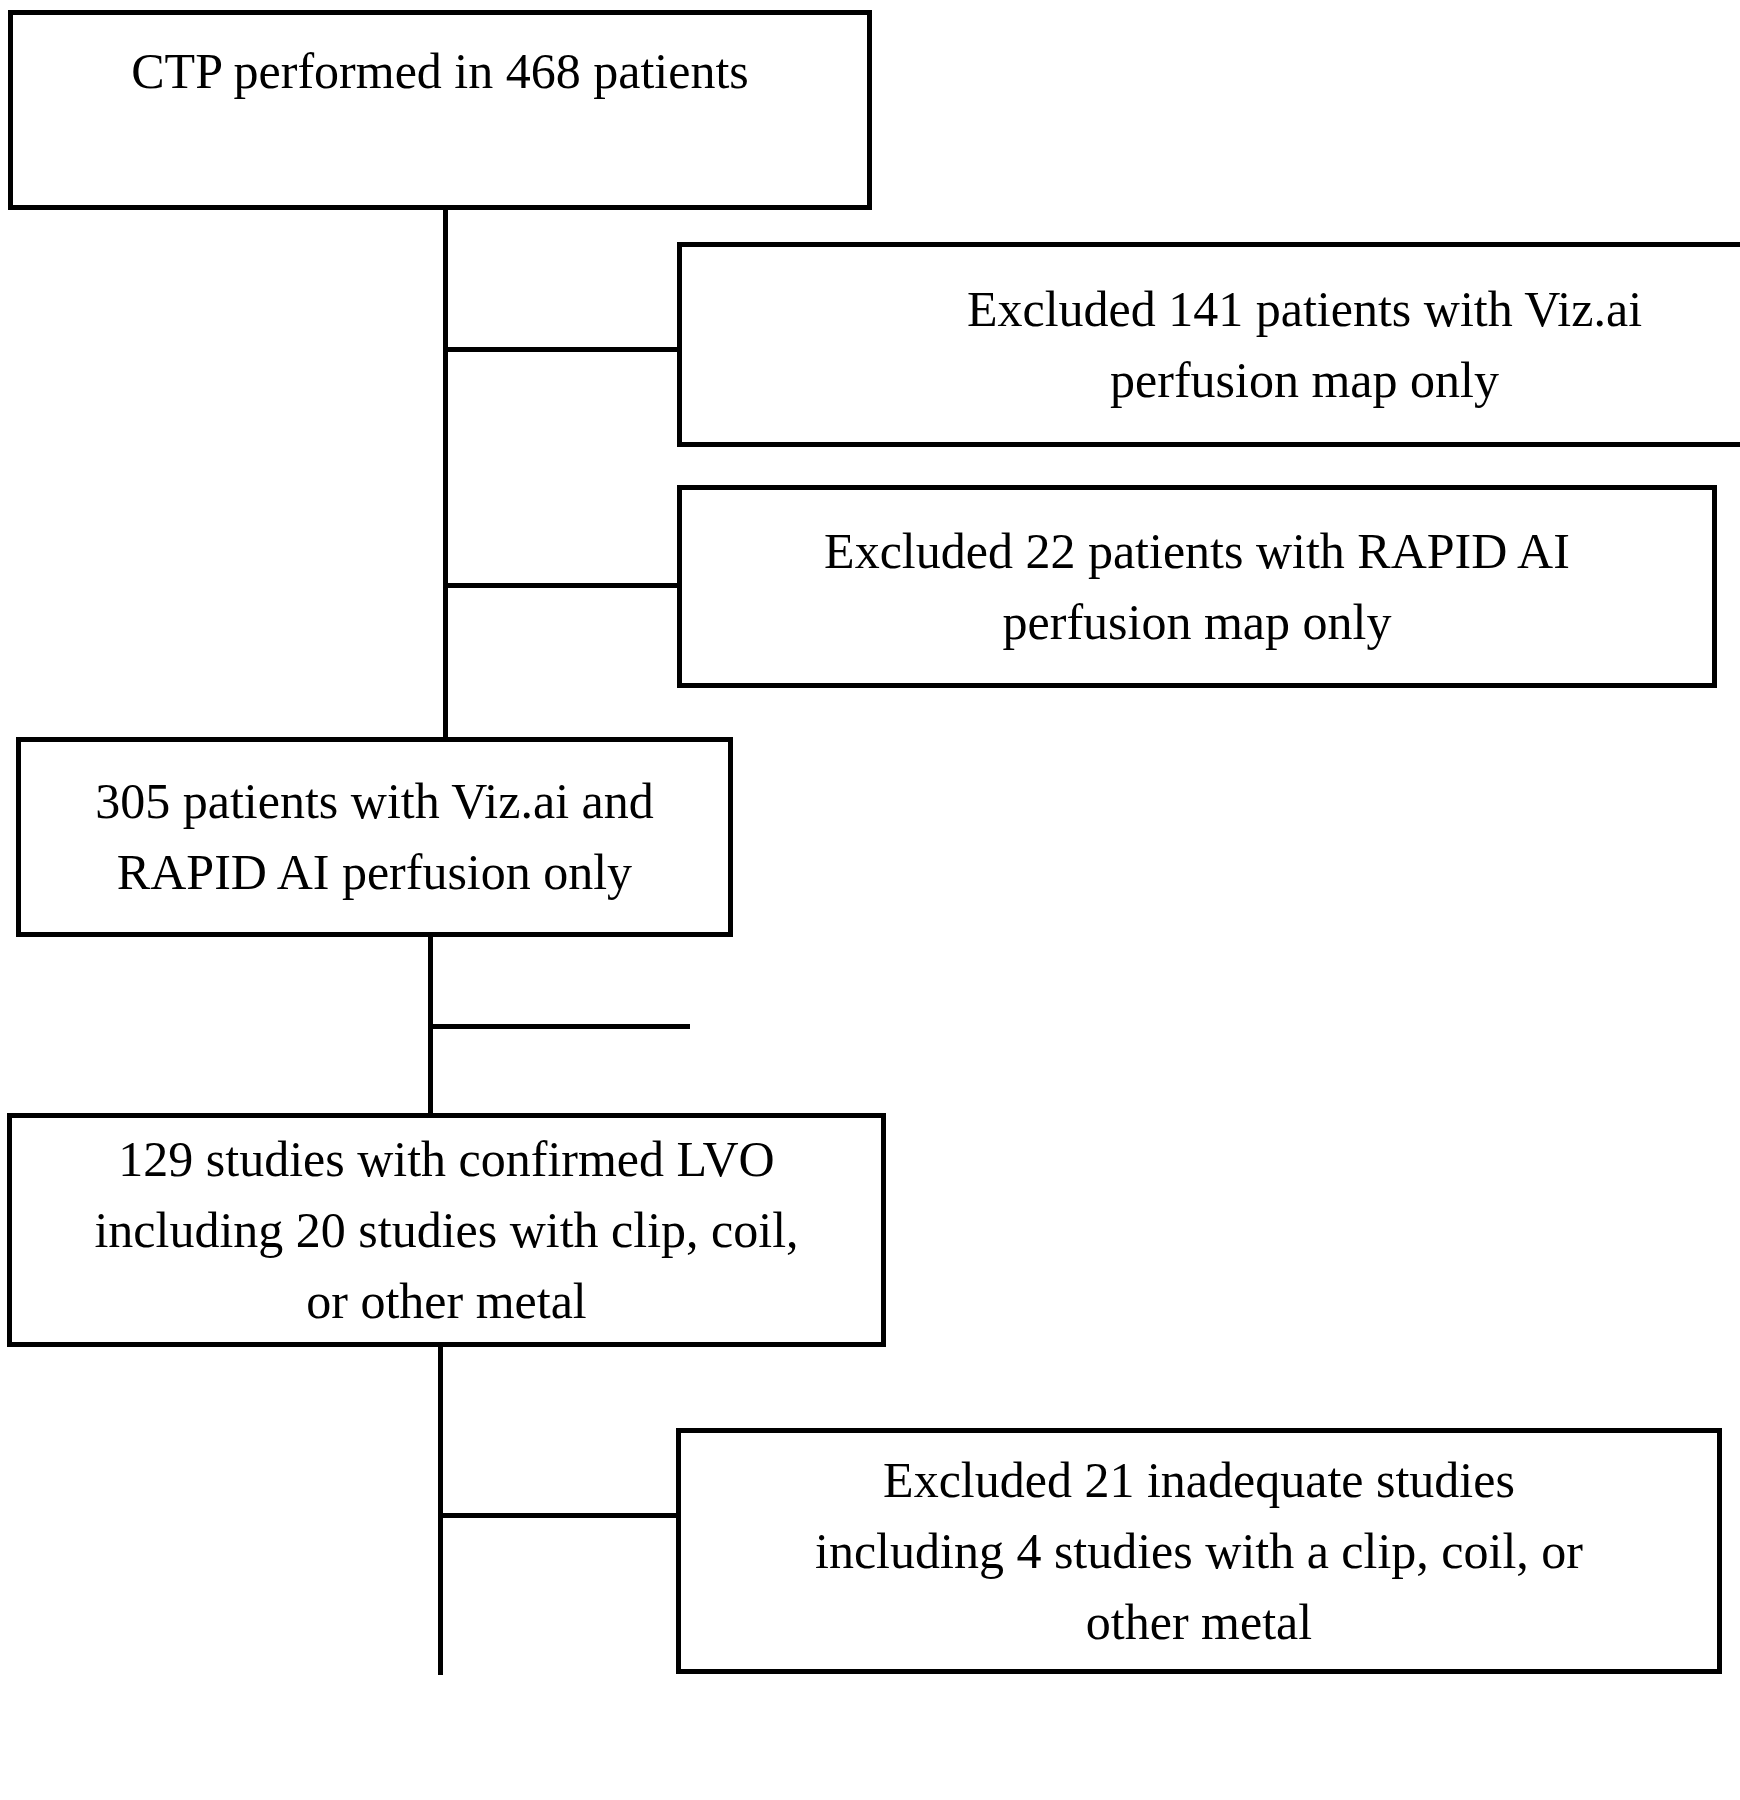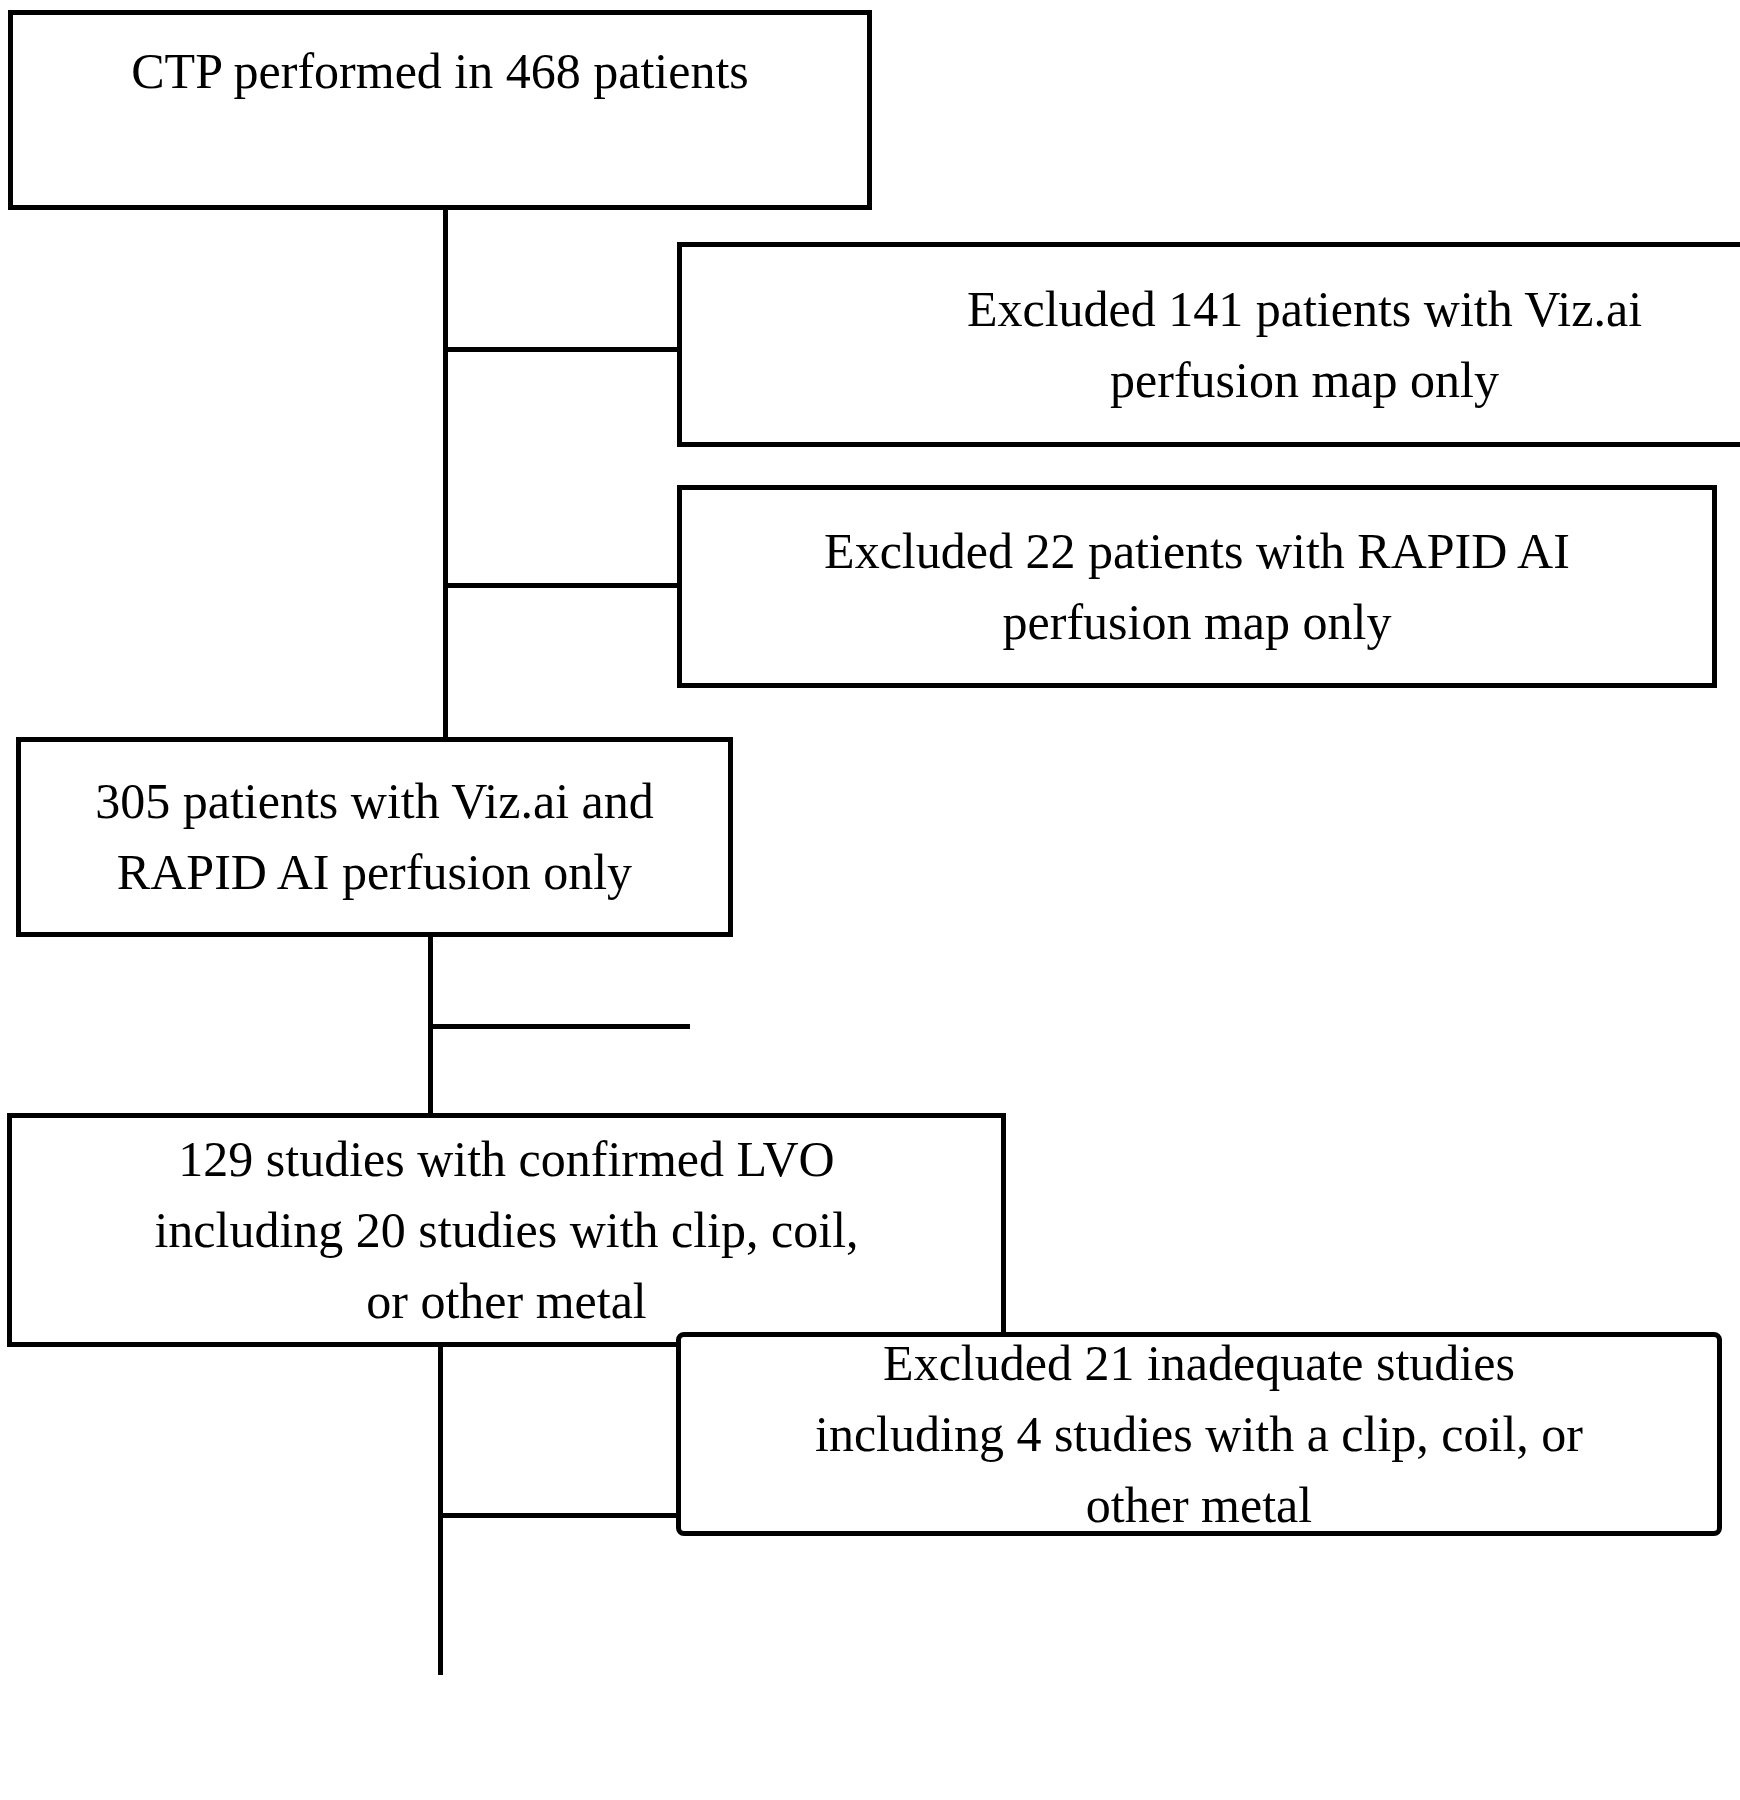--- a/index.html
+++ b/index.html
@@ -56,26 +56,26 @@
     <span class="line">Excluded 22 patients with RAPID AI</span>
     <span class="line">perfusion map only</span>
   </div>
 
   <div class="fbox" style="left:16px; top:737px; width:717px; height:200px;">
     <span class="line">305 patients with Viz.ai and</span>
     <span class="line">RAPID AI perfusion only</span>
   </div>
 
 
-  <div class="fbox" style="left:7px; top:1113px; width:999px; height:234px;">
+  <div class="fbox" style="left:7px; top:1113px; width:879px; height:234px;">
     <span class="line">129 studies with confirmed LVO</span>
     <span class="line">including 20 studies with clip, coil,</span>
     <span class="line">or other metal</span>
   </div>
 
-  <div class="fbox" style="left:676px; top:1332px; width:1046px; height:204px;border-radius:8px;">
+  <div class="fbox" style="left:676px; top:1428px; width:1046px; height:246px;">
     <span class="line">Excluded 21 inadequate studies</span>
     <span class="line">including 4 studies with a clip, coil, or</span>
     <span class="line">other metal</span>
   </div>
 
 
 </div>
 
 </body></html>

